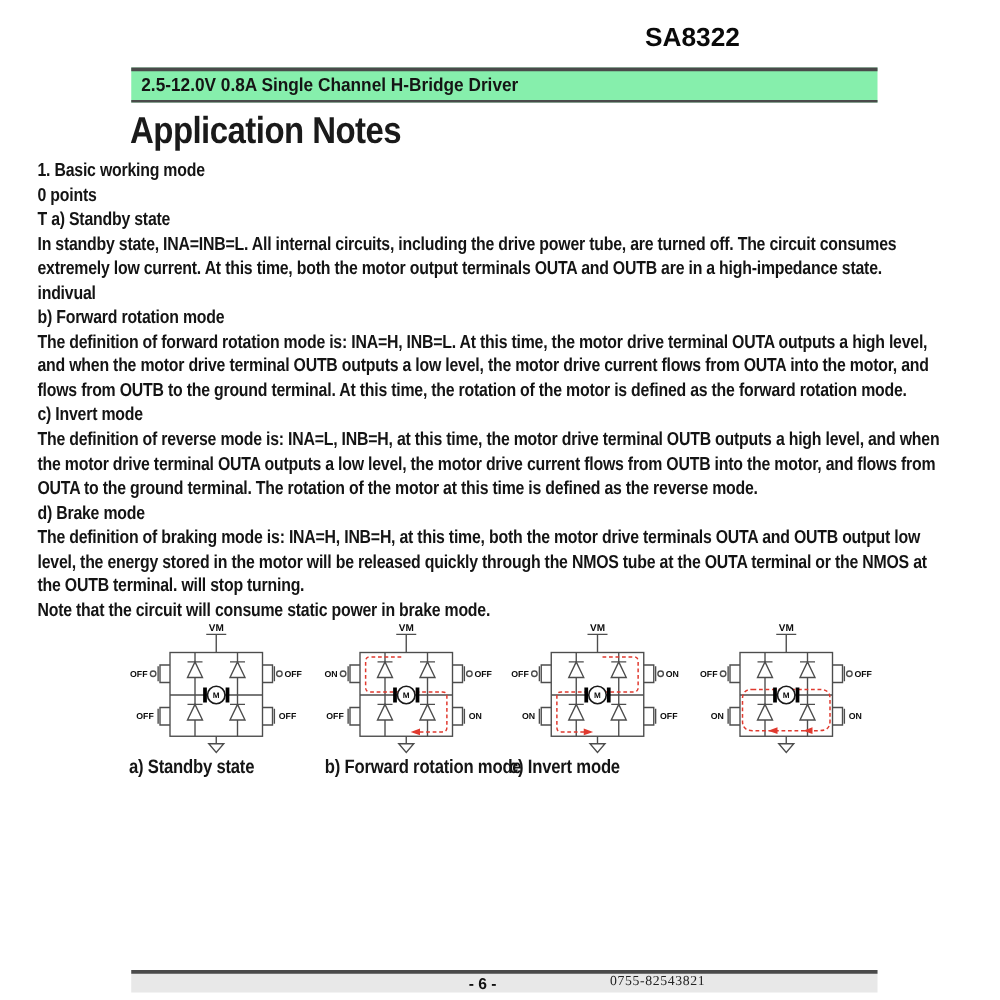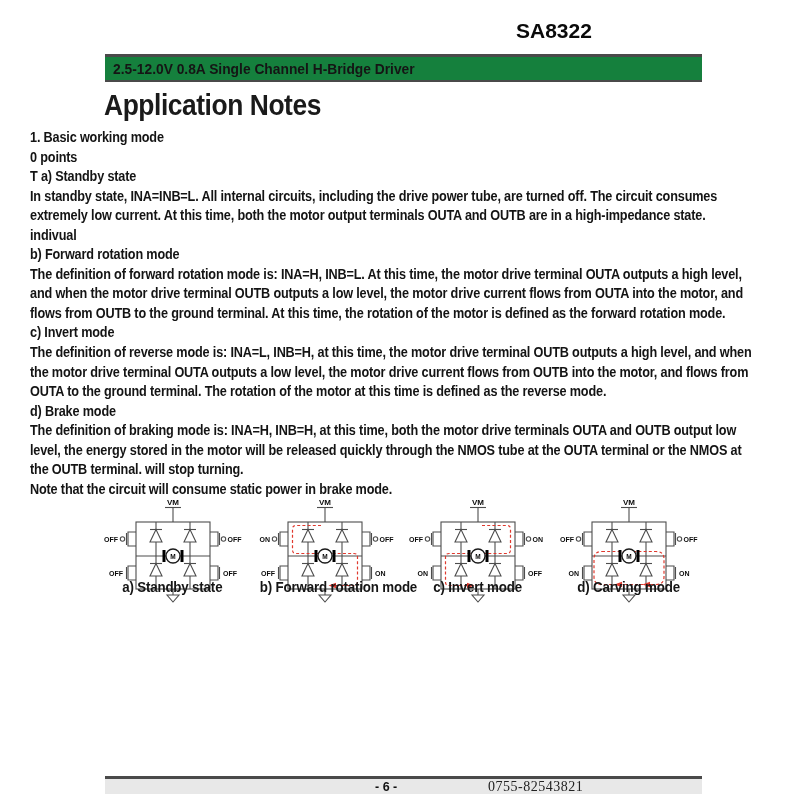--- a/index.html
+++ b/index.html
@@ -8,21 +8,21 @@
     position:relative; width:800px; height:800px; background:#ffffff;
     font-family:"Liberation Sans", sans-serif; color:#111; overflow:hidden;
   }
   .part-number {
     position:absolute; left:516px; top:19px;
     font-size:21px; font-weight:bold; color:#0a0a0a;
     white-space:nowrap;
   }
   .banner {
     position:absolute; left:105px; top:54px; width:597px; height:28px;
-    background:#15803d;
+    background:#86efac;
     border-top:3px solid #4a4a4a; border-bottom:2px solid #4a4a4a;
   }
   .banner-title {
     position:absolute; left:8px; top:3px; font-size:15px; font-weight:bold;
     white-space:nowrap; display:inline-block;
     transform:scaleX(0.92); transform-origin:0 0; color:#151515;
   }
   .page-title {
     position:absolute; left:104px; top:88px; font-size:30px; font-weight:bold;
     white-space:nowrap; display:inline-block;
@@ -34,35 +34,35 @@
   }
   .body-line {
     font-size:15px; font-weight:bold; line-height:19.55px;
     letter-spacing:-0.2px; white-space:nowrap; color:#141414;
   }
   .diagram {
     position:absolute; top:496px; width:155px; height:118px;text-align:right;
   }
   .diagram svg { display:block; margin:0 auto; }
   .caption {
-    position:absolute; top:578px; width:155px; text-align:center; white-space:nowrap;
+    position:absolute; top:605px; width:155px; white-space:nowrap;
   }
   .caption span {
     display:inline-block; font-size:15.5px; font-weight:bold;
     transform:scaleX(0.86); transform-origin:50% 0; letter-spacing:-0.2px; color:#151515;
   }
   .footer-band {
     position:absolute; left:105px; top:776px; width:597px; height:18px;
     background:#e8e8e8; border-top:3px solid #4a4a4a;
   }
   .footer-page {
     position:absolute; left:270px; top:1px; font-size:12.5px; font-weight:bold; color:#111;
   }
   .footer-phone {
-    position:absolute; left:383px; top:0px; font-size:14px;
+    position:absolute; left:383px; top:0px; font-size:11px;
     font-family:"Liberation Serif", serif; color:#222; letter-spacing:0.5px;
   }
   
   .st { stroke:#4d4d4d; stroke-width:1.1; fill:none; }
   .red { stroke:#e0392e; stroke-width:1.2; fill:none; stroke-dasharray:3 2.2; }
   .redfill { fill:#e0392e; stroke:none; }
   .gatetxt { font-family:"Liberation Sans",sans-serif; font-size:7px; font-weight:bold; fill:#0a0a0a; }
   .vmtxt { font-family:"Liberation Sans",sans-serif; font-size:8px; font-weight:bold; fill:#0a0a0a; }
   .mtxt  { font-family:"Liberation Sans",sans-serif; font-size:6.5px; font-weight:bold; fill:#0a0a0a; }
   .thick { stroke:#000; stroke-width:3; fill:none; }
@@ -319,20 +319,19 @@
         <circle class="st" cx="125.5" cy="43" r="2.2"></circle>
       <text class="gatetxt" x="129.5" y="45.5">OFF</text>
       <line class="st" x1="121.5" y1="71" x2="121.5" y2="83"></line>
       <text class="gatetxt" x="125" y="79.5">ON</text>
     </svg>
   </div>
 
   <div class="caption" style="left:95px;"><span>a) Standby state</span></div>
   <div class="caption" style="left:247px;"><span>b) Forward rotation mode</span></div>
   <div class="caption" style="left:400px;"><span>c) Invert mode</span></div>
-  <div class="caption" style="left:551px;"><span>d)   Carving mode</span></div>
 
   <div class="footer-band">
     <span class="footer-page">- 6 -</span>
     <span class="footer-phone">0755-82543821</span>
   </div>
 
 </div>
 
 </body></html>

